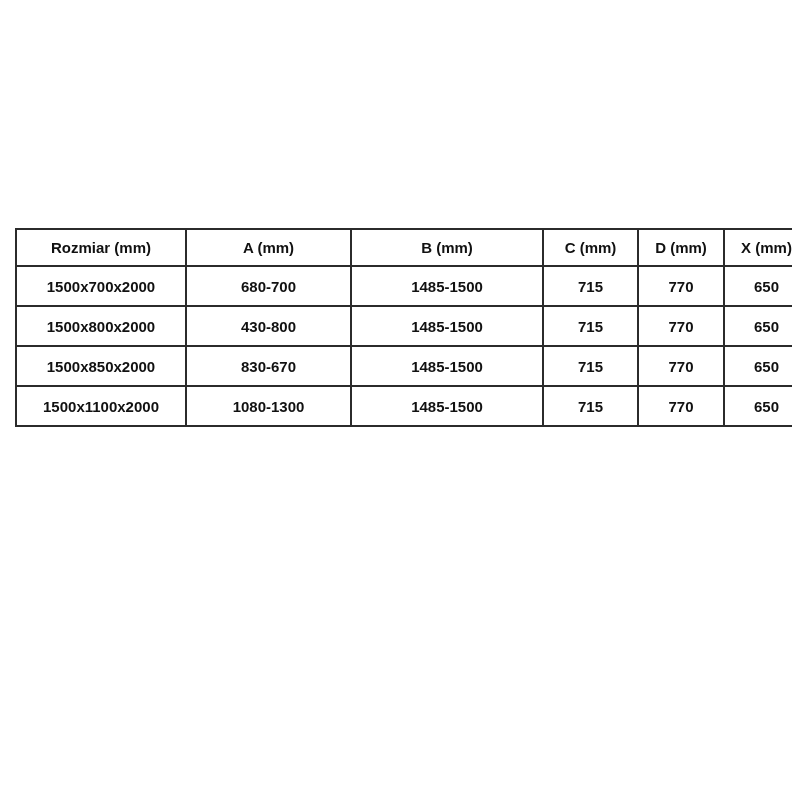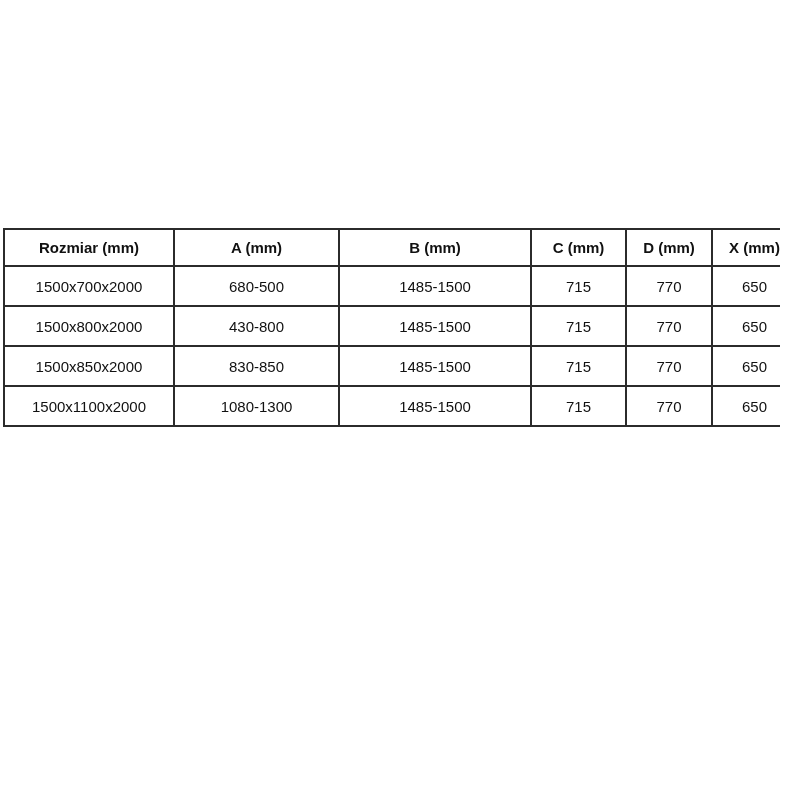--- a/index.html
+++ b/index.html
@@ -7,20 +7,21 @@
     padding: 0;
     background: #ffffff;
     font-family: "Liberation Sans", sans-serif;
   }
   #page {
     position: relative;
     width: 780px;
     height: 800px;
     background: #ffffff;
     overflow: hidden;
+    margin-left: 12px;
   }
   table.spec-table {
     position: absolute;
     left: 3px;
     top: 228px;
     border-collapse: collapse;
     table-layout: fixed;
     width: 793px;
     color: #111111;
     font-size: 15px;
@@ -33,21 +34,21 @@
     padding: 0;
     overflow: hidden;
     white-space: nowrap;
   }
   table.spec-table thead th {
     height: 35px;
     font-weight: bold;
   }
   table.spec-table tbody td {
     height: 38px;
-    font-weight: normal;
+    font-weight: bold;
   }
   col.c-rozmiar { width: 170px; }
   col.c-a { width: 165px; }
   col.c-b { width: 192px; }
   col.c-c { width: 95px; }
   col.c-d { width: 86px; }
   col.c-x { width: 85px; }
 </style>
 </head>
 <body>
@@ -68,37 +69,37 @@
           <th>A (mm)</th>
           <th>B (mm)</th>
           <th>C (mm)</th>
           <th>D (mm)</th>
           <th>X (mm)</th>
         </tr>
     </thead>
     <tbody>
     <tr>
           <td>1500x700x2000</td>
-          <td>680-500</td>
+          <td>680-700</td>
           <td>1485-1500</td>
           <td>715</td>
           <td>770</td>
           <td>650</td>
         </tr>
         <tr>
           <td>1500x800x2000</td>
           <td>430-800</td>
           <td>1485-1500</td>
           <td>715</td>
           <td>770</td>
           <td>650</td>
         </tr>
         <tr>
           <td>1500x850x2000</td>
-          <td>830-850</td>
+          <td>830-670</td>
           <td>1485-1500</td>
           <td>715</td>
           <td>770</td>
           <td>650</td>
         </tr>
         <tr>
           <td>1500x1100x2000</td>
           <td>1080-1300</td>
           <td>1485-1500</td>
           <td>715</td>

